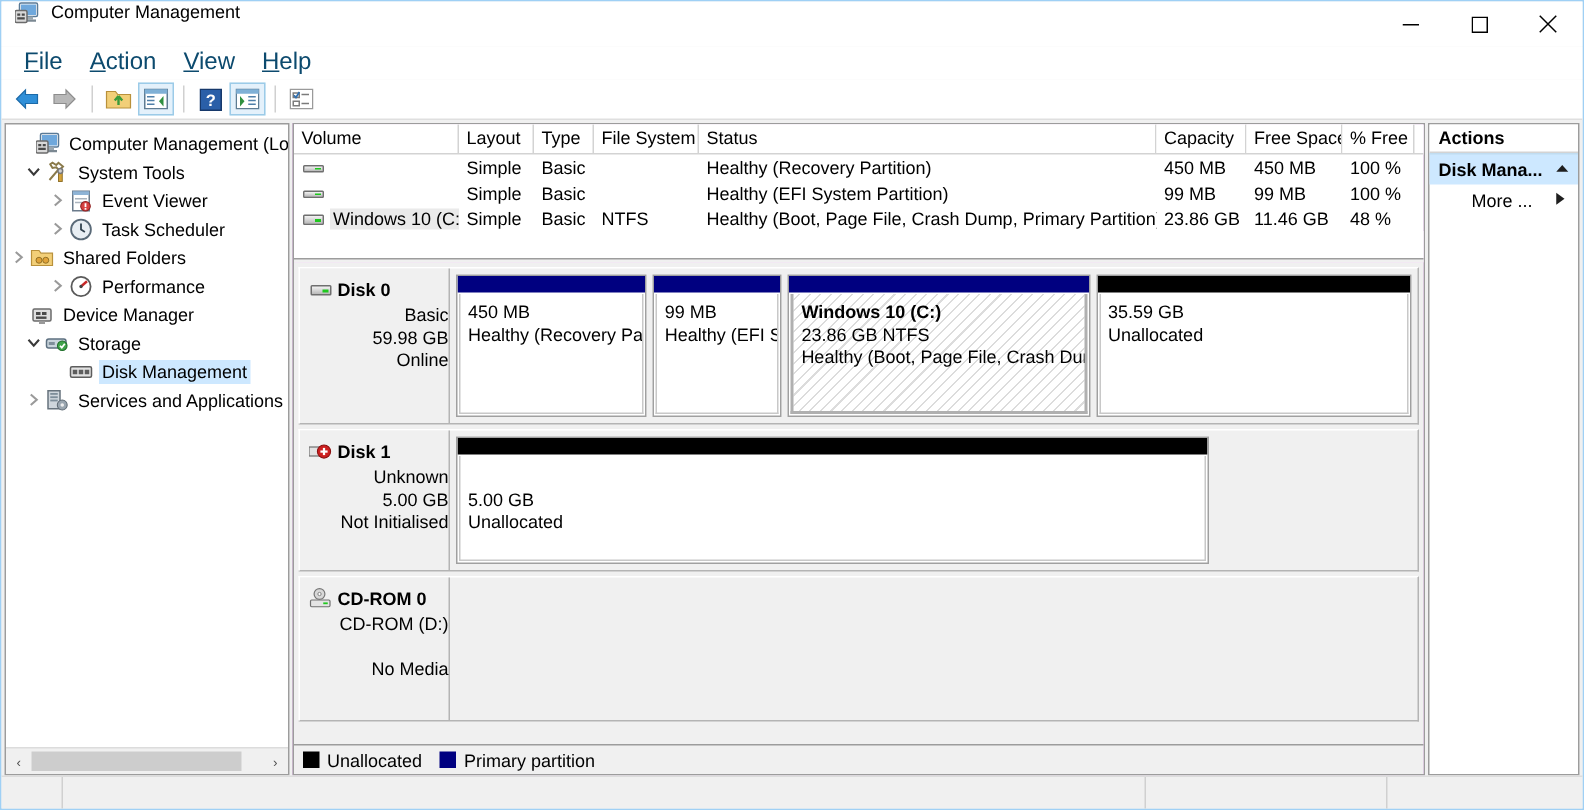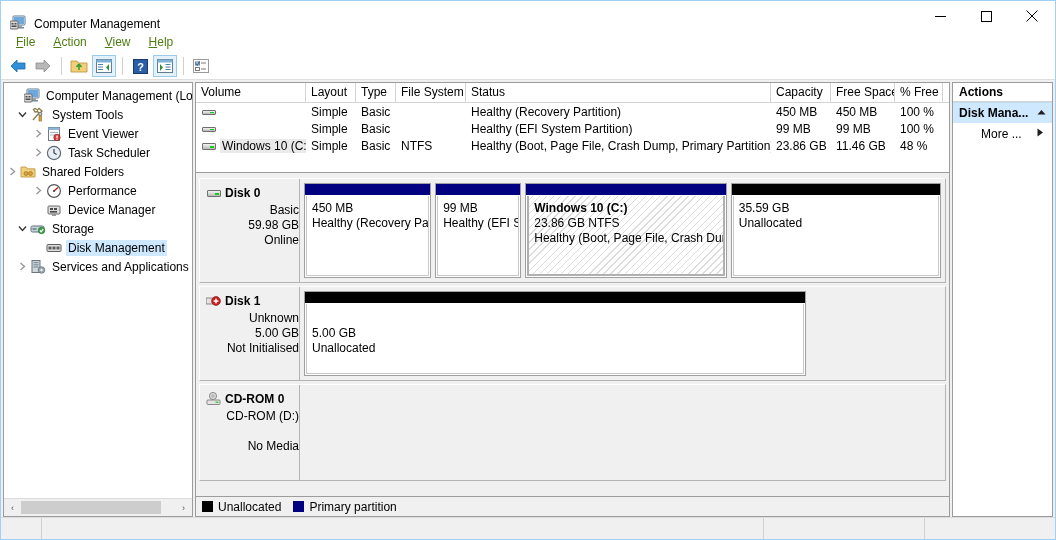--- a/index.html
+++ b/index.html
@@ -18,21 +18,21 @@
     position: absolute; left: 0; top: 0;
     width: 1056px; height: 540px;
     border: 1px solid #9fd0f5;
     box-sizing: border-box;
     background: #f0f0f0;
     display: flex; flex-direction: column;
   }
   
   .titlebar {
     height: 30px; background: #ffffff;
-    display: flex; align-items: flex-end;
+    display: flex; align-items: flex-start;
     flex: 0 0 auto;
     position: relative;
   }
   .title-icon {
     width: 16px; height: 16px; margin-left: 9px; margin-right: 8px;
     position: relative; flex: 0 0 auto;
   }
   .title-text {
     font-size: 12px; color: #000; white-space: nowrap;
   }
@@ -44,21 +44,21 @@
     align-items: center; justify-content: center;
   }
   .cap-btn svg { display: block; }
   
   .menubar {
     height: 22px; background: #ffffff;
     display: flex; align-items: center;
     padding-left: 6px; flex: 0 0 auto;
   }
   .menu-item {
-    padding: 2px 9px; font-size: 12px; color: #4d7c0f; white-space: nowrap;
+    padding: 2px 9px; font-size: 16px; color: #0c4a6e; white-space: nowrap;
   }
   .menu-item u { text-decoration: underline; }
   
   .toolbar {
     height: 26px; background: #ffffff;
     border-bottom: 1px solid #dfdfdf;
     display: flex; align-items: center;
     padding-left: 5px; flex: 0 0 auto;
   }
   .tb-btn {
@@ -468,21 +468,21 @@
           <div class="tree-ico">
             <svg width="16" height="16" viewBox="0 0 16 16">
               <circle cx="8" cy="8" r="6.4" fill="#ffffff" stroke="#5a5a5a" stroke-width="1.2"></circle>
               <path d="M8 8 L12 4.5" stroke="#c62828" stroke-width="1.6"></path>
               <circle cx="8" cy="8" r="1.1" fill="#444"></circle>
             </svg>
           </div>
           <span class="tree-label">Performance</span>
         </div>
 
-        <div class="tree-row" style="padding-left:26px">
+        <div class="tree-row" style="">
           <div class="tw"></div>
           <div class="tree-ico">
             <svg width="16" height="16" viewBox="0 0 16 16">
               <rect x="2" y="4" width="12" height="8" rx="1" fill="#dfdfdf" stroke="#6b6b6b"></rect>
               <rect x="4" y="6" width="3" height="2" fill="#4a4a4a"></rect>
               <rect x="8" y="6" width="3" height="2" fill="#4a4a4a"></rect>
               <rect x="4" y="9" width="7" height="1.6" fill="#4a4a4a"></rect>
               <rect x="6" y="12" width="4" height="2" fill="#9a9a9a"></rect>
             </svg>
           </div>

